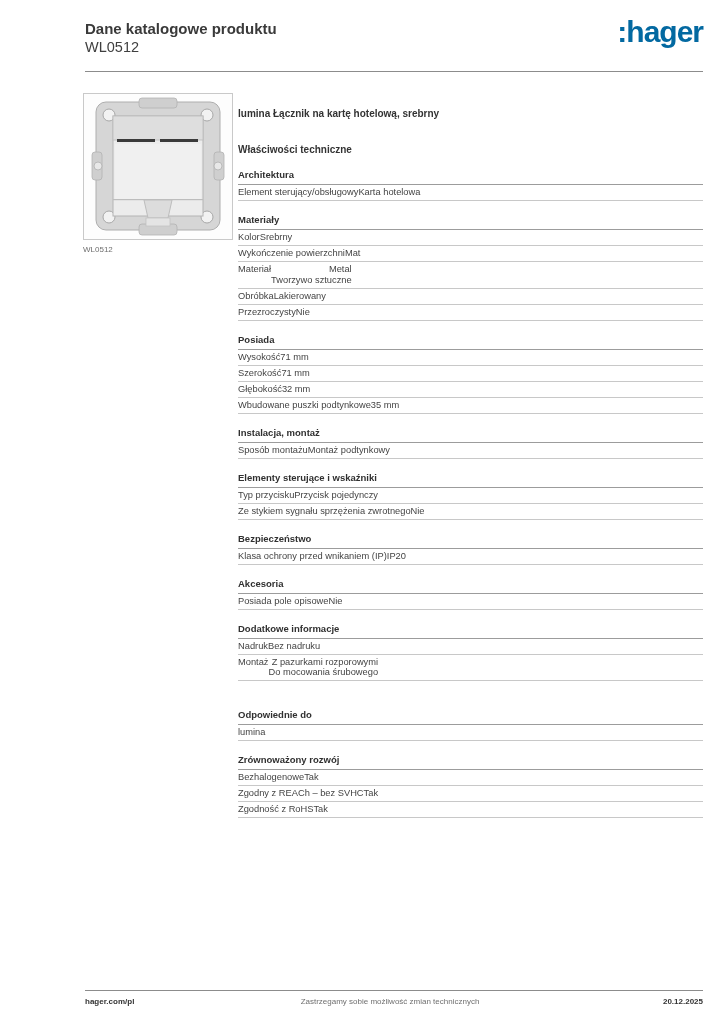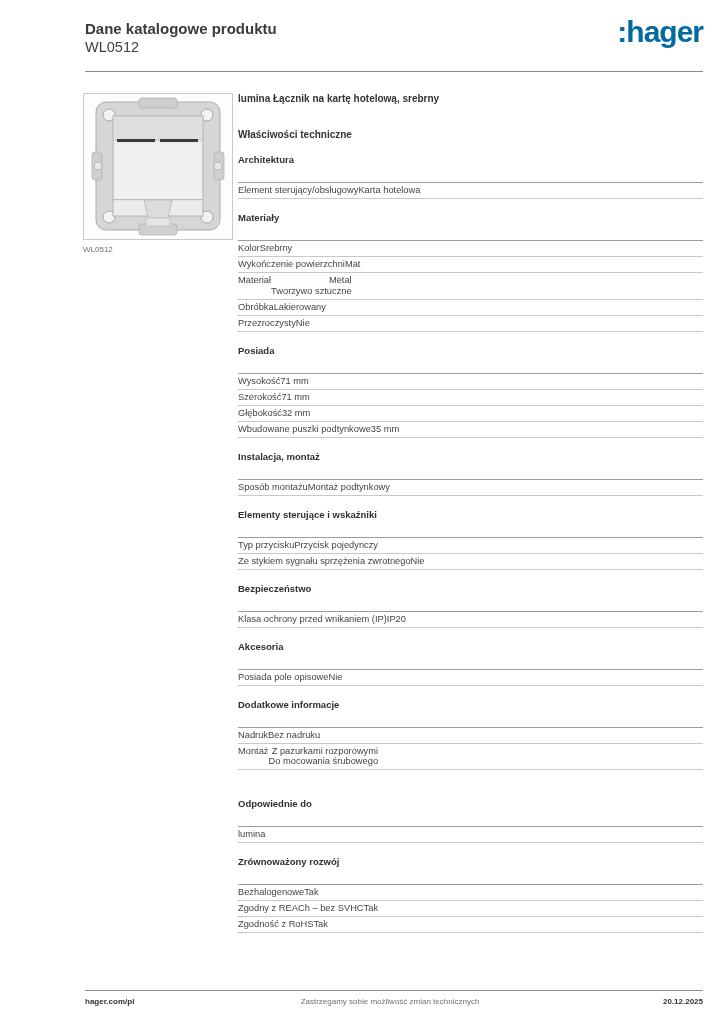--- a/index.html
+++ b/index.html
@@ -20,29 +20,29 @@
   .doc-subtitle { font-size:14.5px; font-weight:normal; color:#3f3f3f; line-height:17px; margin-top:1px; }
   .logo { position:absolute; top:-4px; right:0; font-size:30px; font-weight:bold; letter-spacing:-1px; line-height:32px; }
   .header-rule { position:absolute; top:71px; left:57px; right:49px; border-top:1px solid #8c8c8c; }
 
   
   .figure { position:absolute; top:93px; left:55px; width:150px; }
   .figure-box { width:150px; height:147px; border:1px solid #c9c9c9; background:#fdfdfd; }
   .figure-caption { margin-top:5px; font-size:8px; color:#6e6e6e; }
 
   
-  .main-col { position:absolute; top:93px; left:210px; width:465px; }
+  .main-col { position:absolute; top:108px; left:210px; width:465px; }
   .product-title { font-size:10px; font-weight:bold; color:#333; line-height:12px; }
   .tech-heading { font-size:10px; font-weight:bold; color:#333; line-height:12px; margin-top:24px; }
   .sections-top { margin-top:2px; }
   .sections-bottom { margin-top:28px; }
   .section { margin-top:13px; }
   .section-title {
     font-size:9.5px; font-weight:bold; color:#303030;
-    line-height:11px; padding-bottom:17px;
+    line-height:11px; padding-bottom:4px;
     border-bottom:1px solid #9c9c9c;
   }
   .row {
     display:flex; align-items:flex-start;
     font-size:9.3px; line-height:10px;
     padding:2px 0 2.5px 0;
     border-bottom:1px solid #c8c8c8;
     color:#444;
   }
   .row-label { text-align:left; white-space:nowrap; }

